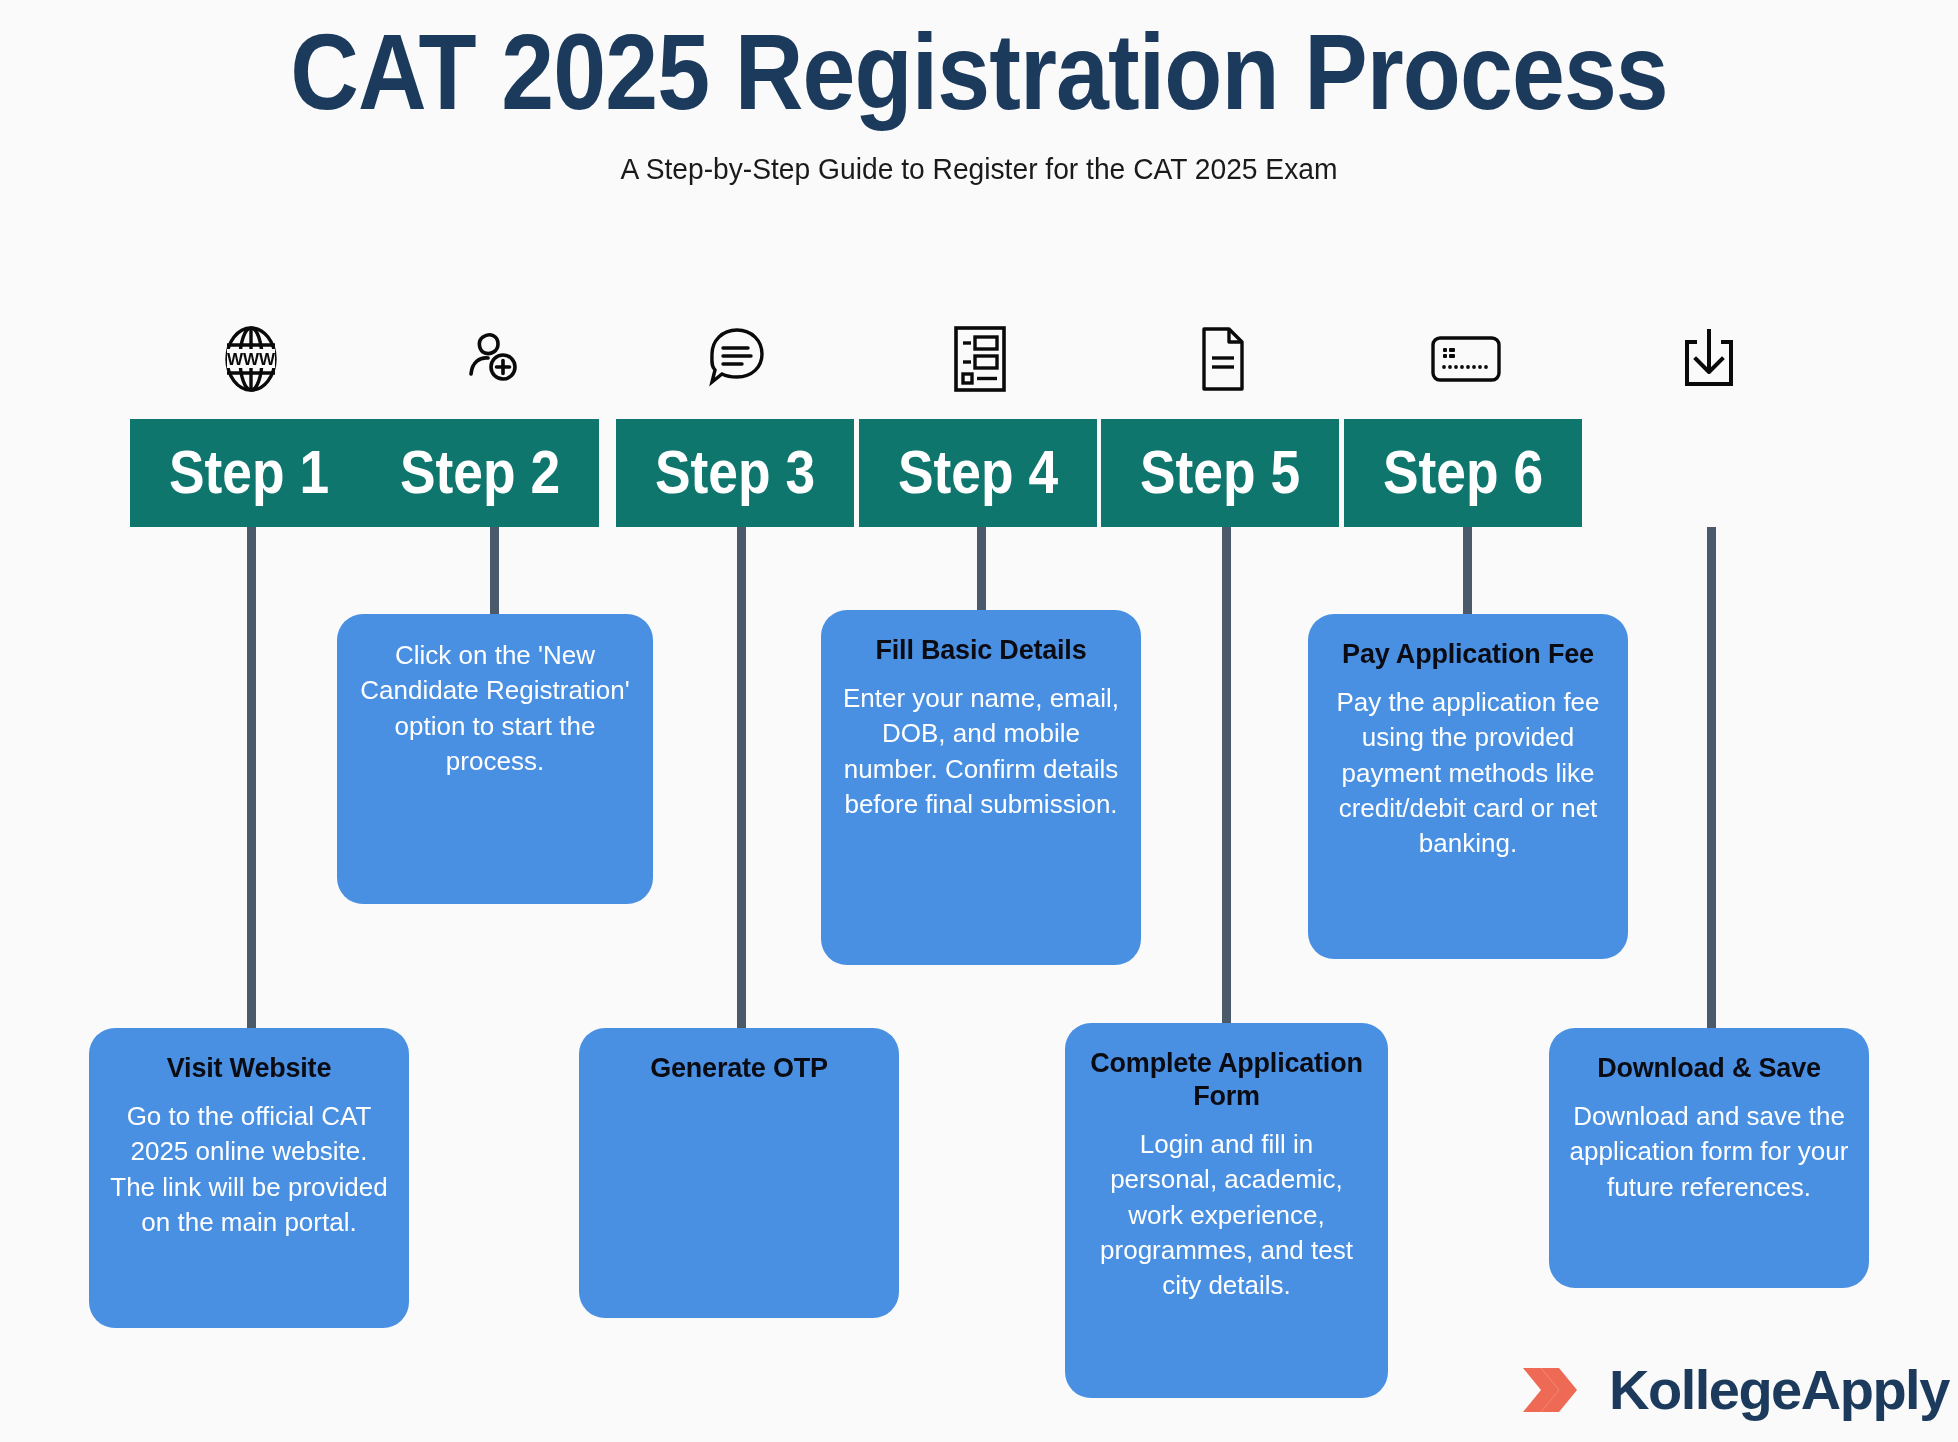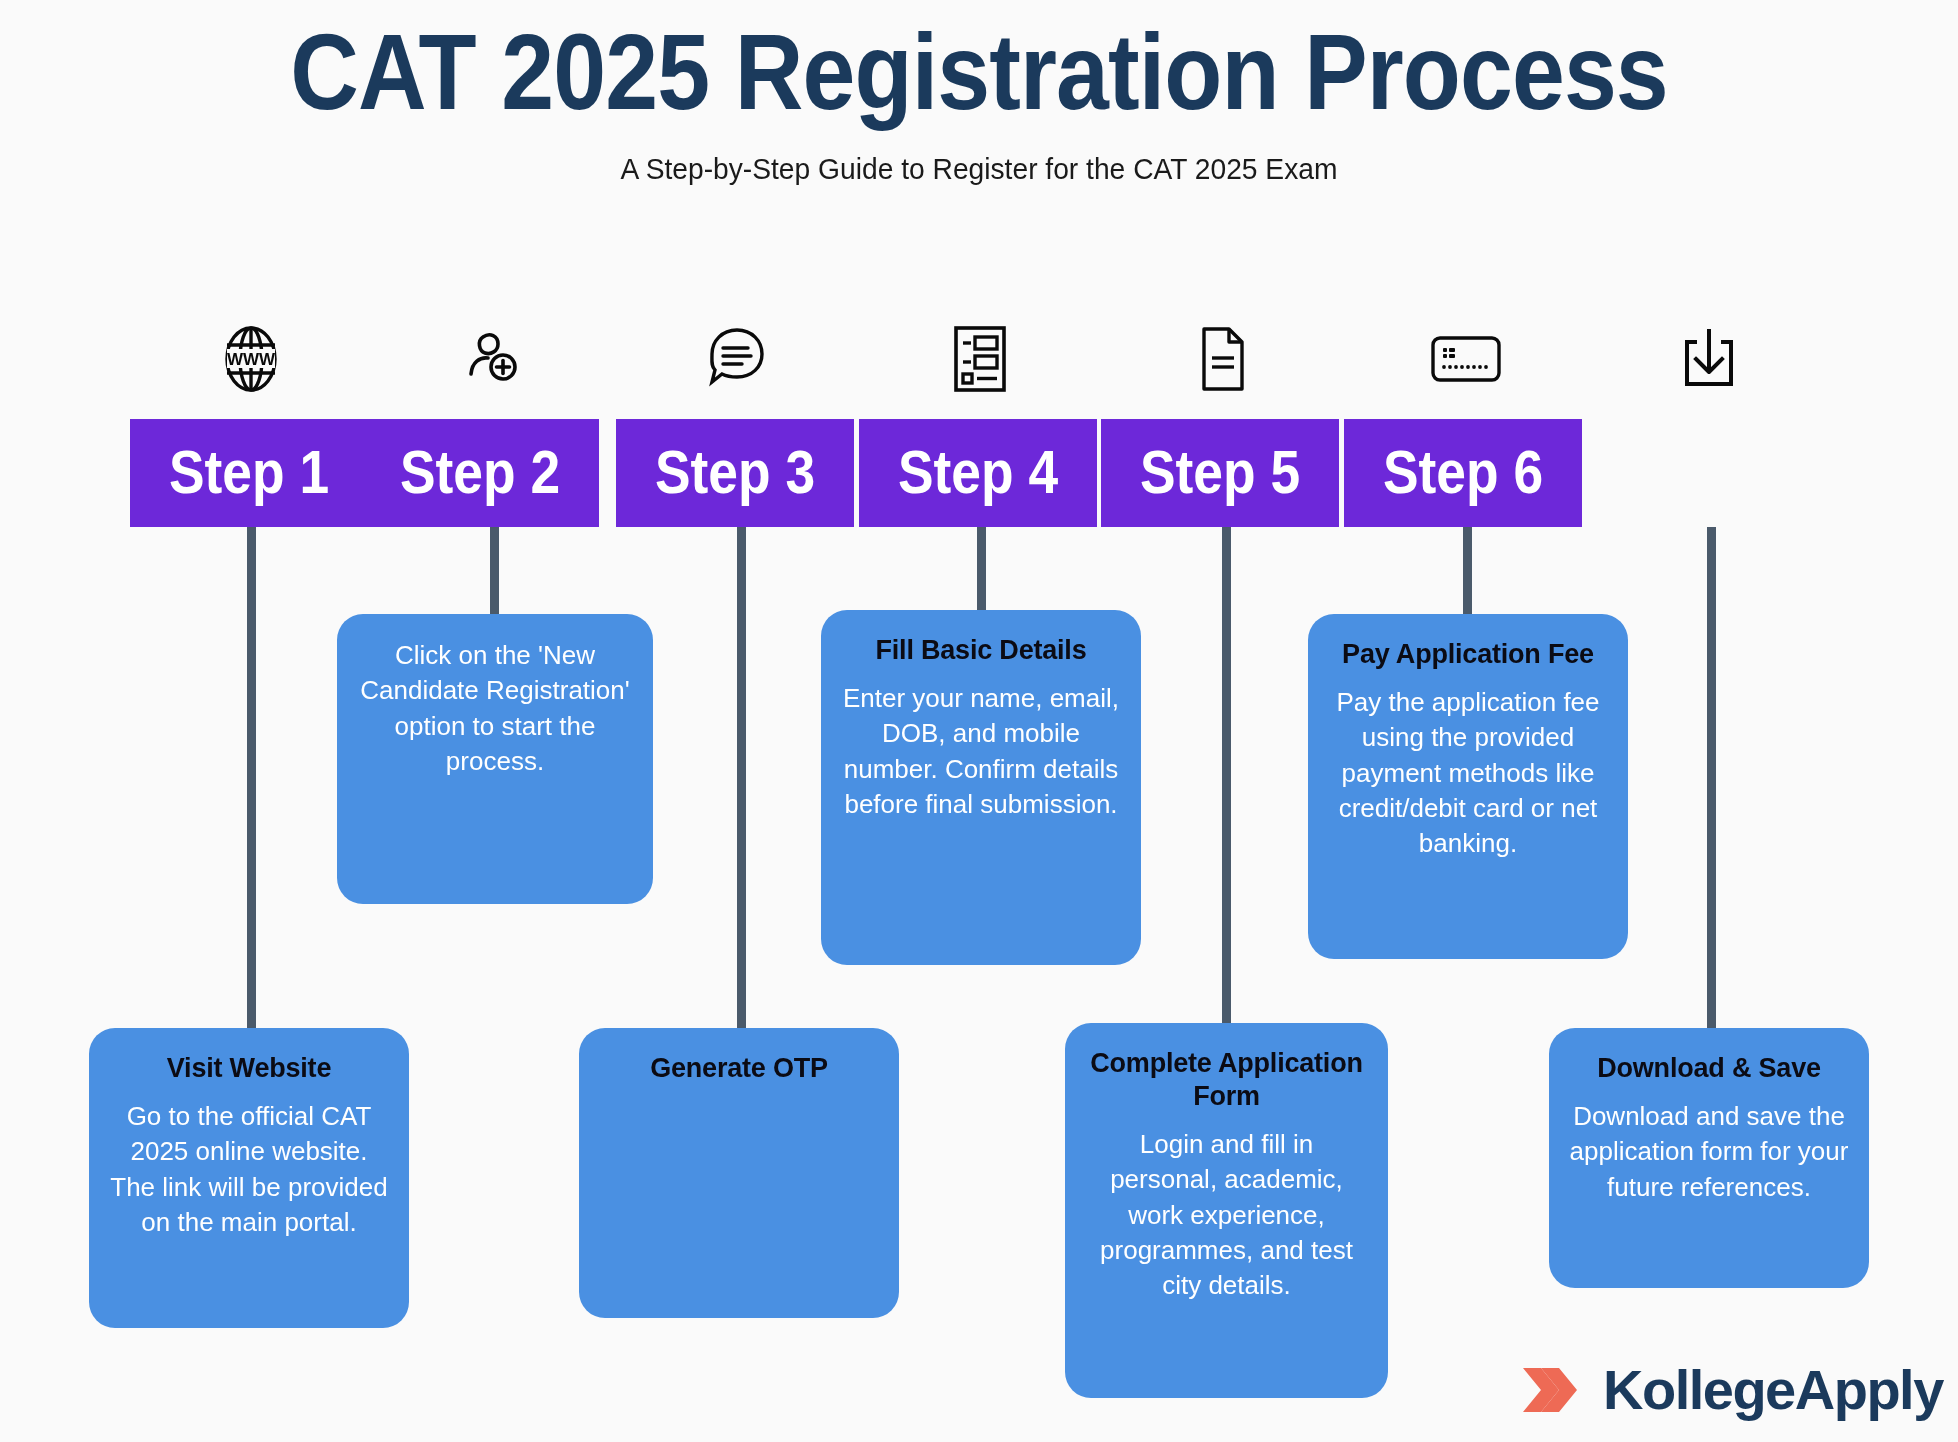--- a/index.html
+++ b/index.html
@@ -34,21 +34,21 @@
   .icon-cell{
     position:absolute;top:0;width:242.85px;height:82px;
     display:flex;align-items:center;justify-content:center;
   }
   .icon-cell svg{display:block;}
 
   
   .stepbar{position:absolute;left:130px;top:419px;width:1700px;height:108px;}
   .step-seg{
     position:absolute;top:0;height:108px;width:238px;
-    background:#6d28d9;
+    background:#0f766e;
     display:flex;align-items:center;justify-content:center;
   }
   .step-label{
     font-family:"Liberation Sans Narrow","Liberation Sans",sans-serif;
     font-weight:700;font-size:62px;color:#FFFFFF;line-height:1;
     transform:scaleX(0.86);transform-origin:50% 50%;
     white-space:nowrap;
     margin-top:-2px;
   }
 
@@ -74,21 +74,21 @@
   .card-body{
     font-family:"Liberation Sans",sans-serif;
     font-weight:400;font-size:26px;line-height:1.36;
     color:#FFFFFF;
     margin:0;
   }
 
   
   .logo{
     position:absolute;left:1519px;top:1352px;
-    height:76px;display:flex;align-items:center;gap:22px;
+    height:76px;display:flex;align-items:center;gap:28px;
   }
   .logo-mark{width:62px;height:56px;flex:0 0 auto;}
   .logo-text{
     font-family:"Liberation Sans",sans-serif;
     font-weight:700;font-size:56px;color:#1B3A5C;
     letter-spacing:-1.5px;line-height:1;white-space:nowrap;
   }
 </style>
 </head>
 <body>

